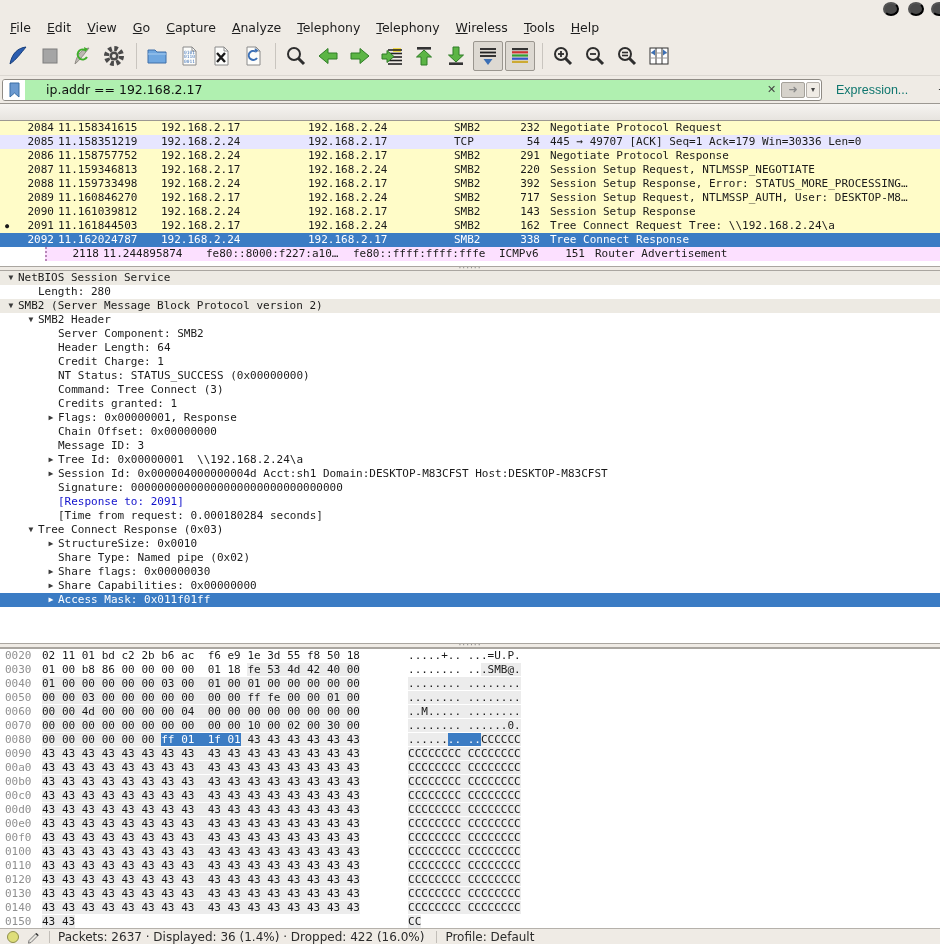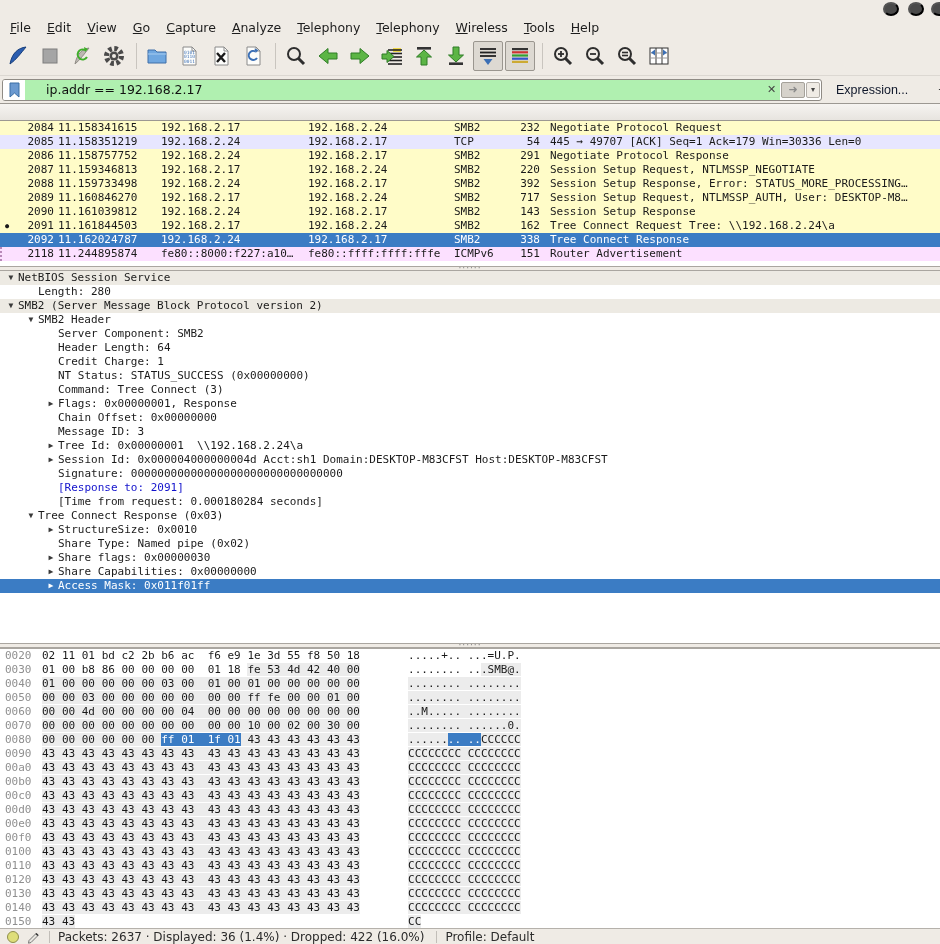--- a/index.html
+++ b/index.html
@@ -28,32 +28,32 @@
              border-radius:3px;display:flex;align-items:center;overflow:hidden;}
   .fbookmark{width:22px;height:20px;display:flex;align-items:center;justify-content:center;background:#fff;border:none;padding:0;}
   .ffield{flex:1;height:20px;background:var(--filter-green);display:flex;align-items:center;}
   .ffield input{flex:1;border:none;background:transparent;font-family:"DejaVu Sans",sans-serif;
                 font-size:12.5px;padding:0 0 0 21px;color:#111;outline:none;}
   .fclear{width:17px;height:20px;border:none;background:var(--filter-green);color:#444;font-size:11px;padding:0;}
   .fapply{width:24px;height:16px;margin:0 1px;background:#d6d2cb;border:1px solid #a5a19a;border-radius:2px;
           color:#8a8a8a;font-size:11px;line-height:13px;padding:0;}
   .fcaret{width:14px;height:16px;margin-right:1px;background:#efebe5;border:1px solid #b3afa9;border-radius:2px;
           color:#444;font-size:8px;padding:0;}
-  .fexpr{font-size:12.5px;margin-left:8px;color:#0f172a;background:none;border:none;}
+  .fexpr{font-size:12.5px;margin-left:8px;color:#0f766e;background:none;border:none;}
   .fsep{width:1px;height:14px;background:#c2beb8;margin-left:10px;}
   .fplus{font-size:13px;color:#3d3d3d;margin-left:8px;width:20px;}
   
   .plist{position:absolute;left:0;top:104px;width:940px;height:162px;background:#fff;}
   .phead{display:flex;height:17px;background:linear-gradient(#f6f4f1,#e7e4df);border-bottom:1px solid #9c9892;
          box-sizing:border-box;font-size:12px;color:#1d1d1d;}
   .phead .hc{border-right:1px solid #c6c3bd;padding-left:4px;line-height:16px;overflow:hidden;white-space:nowrap;box-sizing:border-box;flex:0 0 auto;margin-top:26px;}
   .prow{display:flex;height:14px;line-height:14px;font-family:"DejaVu Sans Mono","Liberation Mono",monospace;
         font-size:11px;white-space:pre;}
   .prow span{overflow:hidden;flex:0 0 auto;box-sizing:border-box;}
-  .row-smb{background:var(--row-smb);} .row-tcp{background:var(--row-tcp);} .row-icmpv6{background:var(--row-icmpv6);}
+  .row-smb{background:var(--row-smb);} .row-tcp{background:var(--row-tcp);} .row-icmpv6{background:var(--row-icmpv6);margin-left:45px;}
   .prow.selected{background:var(--sel);color:#fff;}
   
   .split{position:absolute;left:0;width:940px;height:5px;background:#efebe5;border-top:1px solid #aaa6a0;
          border-bottom:1px solid #aaa6a0;box-sizing:border-box;text-align:center;line-height:2px;color:#8a8a8a;font-size:9px;letter-spacing:1px;}
   
   .pdetails{position:absolute;left:0;top:271px;width:940px;height:373px;background:#fff;overflow:hidden;}
   .drow{display:flex;align-items:center;height:14px;line-height:14px;white-space:pre;
         font-family:"DejaVu Sans Mono","Liberation Mono",monospace;font-size:11px;}
   .drow .exp{flex:0 0 14px;text-align:center;font-size:8px;color:#3a3a3a;}
   .drow.shaded{background:var(--detail-shade);}
@@ -318,20 +318,21 @@
   <div class="pdetails" id="pdetails">
       <div class="drow shaded"><span style="width: 4px; flex: 0 0 auto;"></span><span class="exp">▼</span><span class="txt">NetBIOS Session Service</span></div>
       <div class="drow"><span style="width: 24px; flex: 0 0 auto;"></span><span class="exp"></span><span class="txt">Length: 280</span></div>
       <div class="drow shaded"><span style="width: 4px; flex: 0 0 auto;"></span><span class="exp">▼</span><span class="txt">SMB2 (Server Message Block Protocol version 2)</span></div>
       <div class="drow"><span style="width: 24px; flex: 0 0 auto;"></span><span class="exp">▼</span><span class="txt">SMB2 Header</span></div>
       <div class="drow"><span style="width: 44px; flex: 0 0 auto;"></span><span class="exp"></span><span class="txt">Server Component: SMB2</span></div>
       <div class="drow"><span style="width: 44px; flex: 0 0 auto;"></span><span class="exp"></span><span class="txt">Header Length: 64</span></div>
       <div class="drow"><span style="width: 44px; flex: 0 0 auto;"></span><span class="exp"></span><span class="txt">Credit Charge: 1</span></div>
       <div class="drow"><span style="width: 44px; flex: 0 0 auto;"></span><span class="exp"></span><span class="txt">NT Status: STATUS_SUCCESS (0x00000000)</span></div>
       <div class="drow"><span style="width: 44px; flex: 0 0 auto;"></span><span class="exp"></span><span class="txt">Command: Tree Connect (3)</span></div>
+      <div class="drow"><span style="width: 44px; flex: 0 0 auto;"></span><span class="exp"></span><span class="txt">Credits granted: 1</span></div>
       <div class="drow"><span style="width: 44px; flex: 0 0 auto;"></span><span class="exp">▶</span><span class="txt">Flags: 0x00000001, Response</span></div>
       <div class="drow"><span style="width: 44px; flex: 0 0 auto;"></span><span class="exp"></span><span class="txt">Chain Offset: 0x00000000</span></div>
       <div class="drow"><span style="width: 44px; flex: 0 0 auto;"></span><span class="exp"></span><span class="txt">Message ID: 3</span></div>
       <div class="drow"><span style="width: 44px; flex: 0 0 auto;"></span><span class="exp">▶</span><span class="txt">Tree Id: 0x00000001  \\192.168.2.24\a</span></div>
       <div class="drow"><span style="width: 44px; flex: 0 0 auto;"></span><span class="exp">▶</span><span class="txt">Session Id: 0x000004000000004d Acct:sh1 Domain:DESKTOP-M83CFST Host:DESKTOP-M83CFST</span></div>
       <div class="drow"><span style="width: 44px; flex: 0 0 auto;"></span><span class="exp"></span><span class="txt">Signature: 00000000000000000000000000000000</span></div>
       <div class="drow link"><span style="width: 44px; flex: 0 0 auto;"></span><span class="exp"></span><span class="txt">[Response to: 2091]</span></div>
       <div class="drow"><span style="width: 44px; flex: 0 0 auto;"></span><span class="exp"></span><span class="txt">[Time from request: 0.000180284 seconds]</span></div>
       <div class="drow"><span style="width: 24px; flex: 0 0 auto;"></span><span class="exp">▼</span><span class="txt">Tree Connect Response (0x03)</span></div>
       <div class="drow"><span style="width: 44px; flex: 0 0 auto;"></span><span class="exp">▶</span><span class="txt">StructureSize: 0x0010</span></div>

